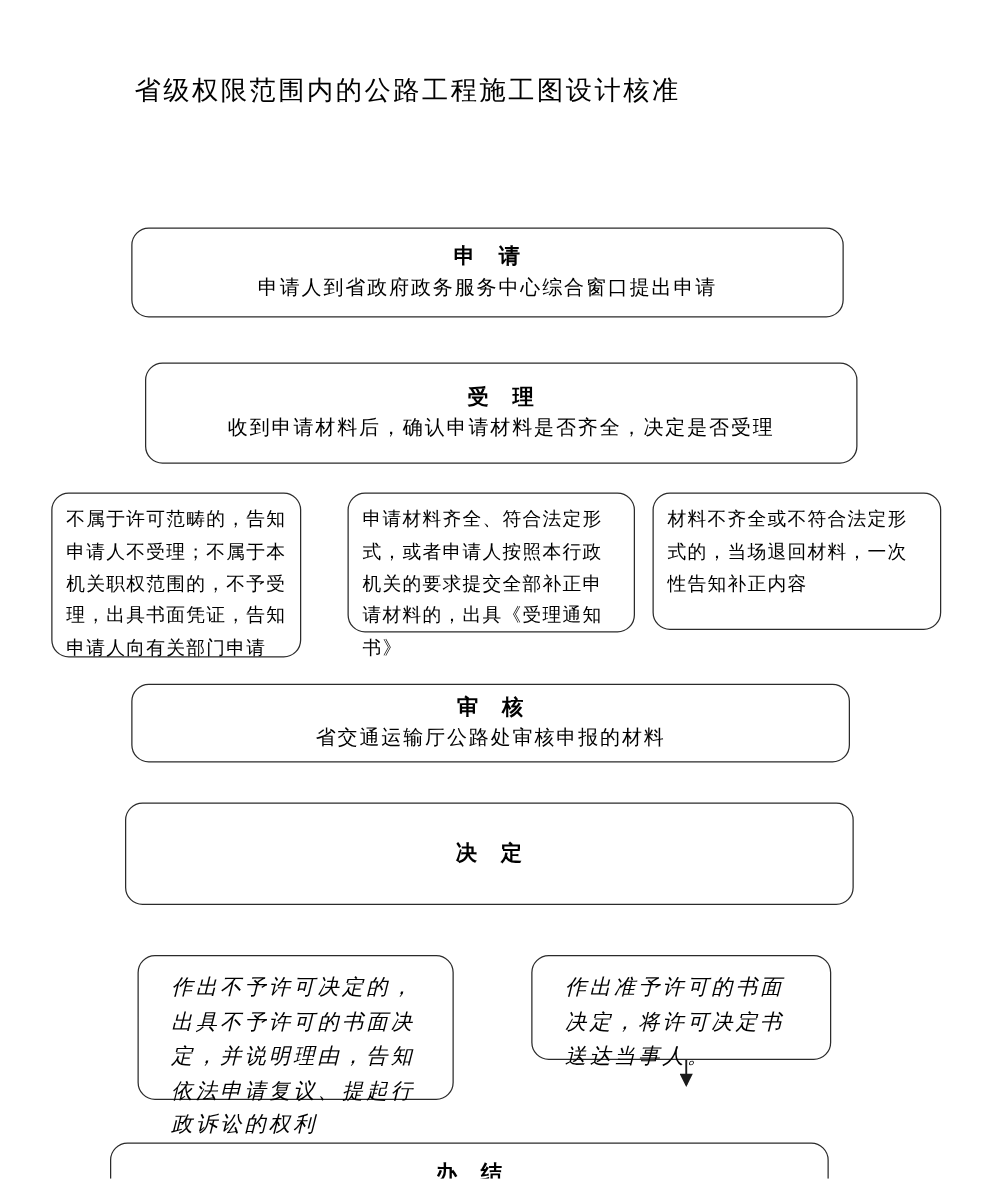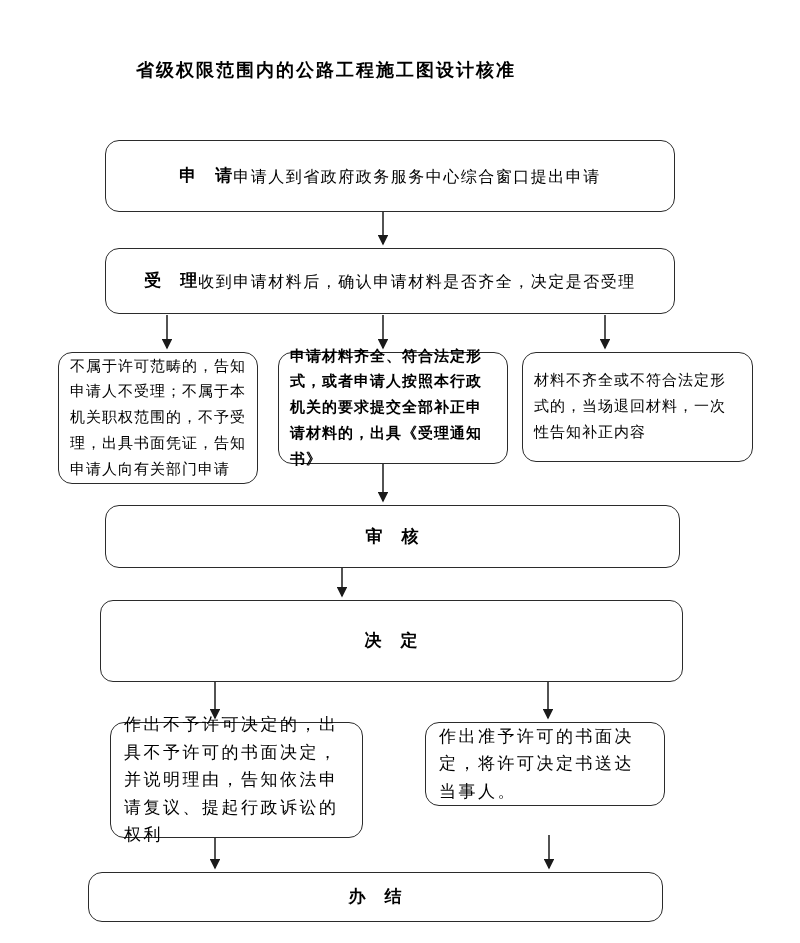--- a/index.html
+++ b/index.html
@@ -14,36 +14,37 @@
     margin: 0 auto;
     overflow: hidden;
   }
 
   .page-title {
     position: absolute;
     left: 0; top: 58px;
     width: 652px;
     text-align: center;
     font-family: "Liberation Sans", "DejaVu Sans", sans-serif;
-    font-weight: bold;
-    font-size: 18px;
+    font-weight: normal;
+    font-size: 21px;
     letter-spacing: 2px;
     color: #000000;
   }
 
   .node {
     position: absolute;
     border: 1.6px solid #2b2b2b;
     border-radius: 14px;
     background: #ffffff;
     display: flex;
-    flex-direction: row;
+    flex-direction: column;
     align-items: center;
     justify-content: center;
     text-align: center;
+    margin-top: 42px;
   }
 
   .node .node-title {
     font-family: "Liberation Sans", "DejaVu Sans", sans-serif;
     font-weight: bold;
     font-size: 17px;
     letter-spacing: 1px;
     line-height: 1.4;
   }
 
@@ -61,36 +62,37 @@
   }
   .node.branch .node-text {
     font-size: 15px;
     letter-spacing: 1px;
     line-height: 1.72;
   }
 
   .node.outcome {
     justify-content: flex-start;
     text-align: left;
-    padding: 11px 13px;
+    padding: 11px 26px;
+    font-style: italic;
   }
   .node.outcome .node-text {
     font-size: 17px;
     letter-spacing: 2.5px;
     line-height: 1.62;
   }
 
   
   #node-apply    { left:105px; top:140px; width:570px; height:72px; }
-  #node-accept   { left:105px; top:248px; width:570px; height:66px; }
-  #node-branch-left   { left:58px;  top:352px; width:200px; height:132px; }
-  #node-branch-middle { left:278px; top:352px; width:230px; height:112px;font-weight:bold; }
+  #node-accept   { left:116px; top:248px; width:570px; height:81px; }
+  #node-branch-left   { left:41px;  top:352px; width:200px; height:132px; }
+  #node-branch-middle { left:278px; top:352px; width:230px; height:112px; }
   #node-branch-right  { left:522px; top:352px; width:231px; height:110px; }
   #node-review   { left:105px; top:505px; width:575px; height:63px; }
-  #node-decision { left:100px; top:600px; width:583px; height:82px; padding-bottom:0;border-radius:13px; }
+  #node-decision { left:100px; top:600px; width:583px; height:82px; padding-bottom:0; }
   #node-outcome-deny  { left:110px; top:722px; width:253px; height:116px; }
   #node-outcome-grant { left:425px; top:722px; width:240px; height:84px; }
   #node-complete { left:88px; top:872px; width:575px; height:50px; }
 
   svg.arrows {
     position: absolute;
     left: 0; top: 0;
     width: 800px; height: 943px;
     pointer-events: none;
   }
@@ -138,20 +140,21 @@
   <div class="node branch" id="node-branch-middle">
     <div class="node-text">申请材料齐全、符合法定形式，或者申请人按照本行政机关的要求提交全部补正申请材料的，出具《受理通知书》</div>
   </div>
 
   <div class="node branch" id="node-branch-right">
     <div class="node-text">材料不齐全或不符合法定形式的，当场退回材料，一次性告知补正内容</div>
   </div>
 
   <div class="node" id="node-review">
     <div class="node-title">审　核</div>
+    <div class="node-desc">省交通运输厅公路处审核申报的材料</div>
   </div>
 
   <div class="node" id="node-decision">
     <div class="node-title">决　定</div>
   </div>
 
   <div class="node outcome" id="node-outcome-deny">
     <div class="node-text">作出不予许可决定的，出具不予许可的书面决定，并说明理由，告知依法申请复议、提起行政诉讼的权利</div>
   </div>
 

